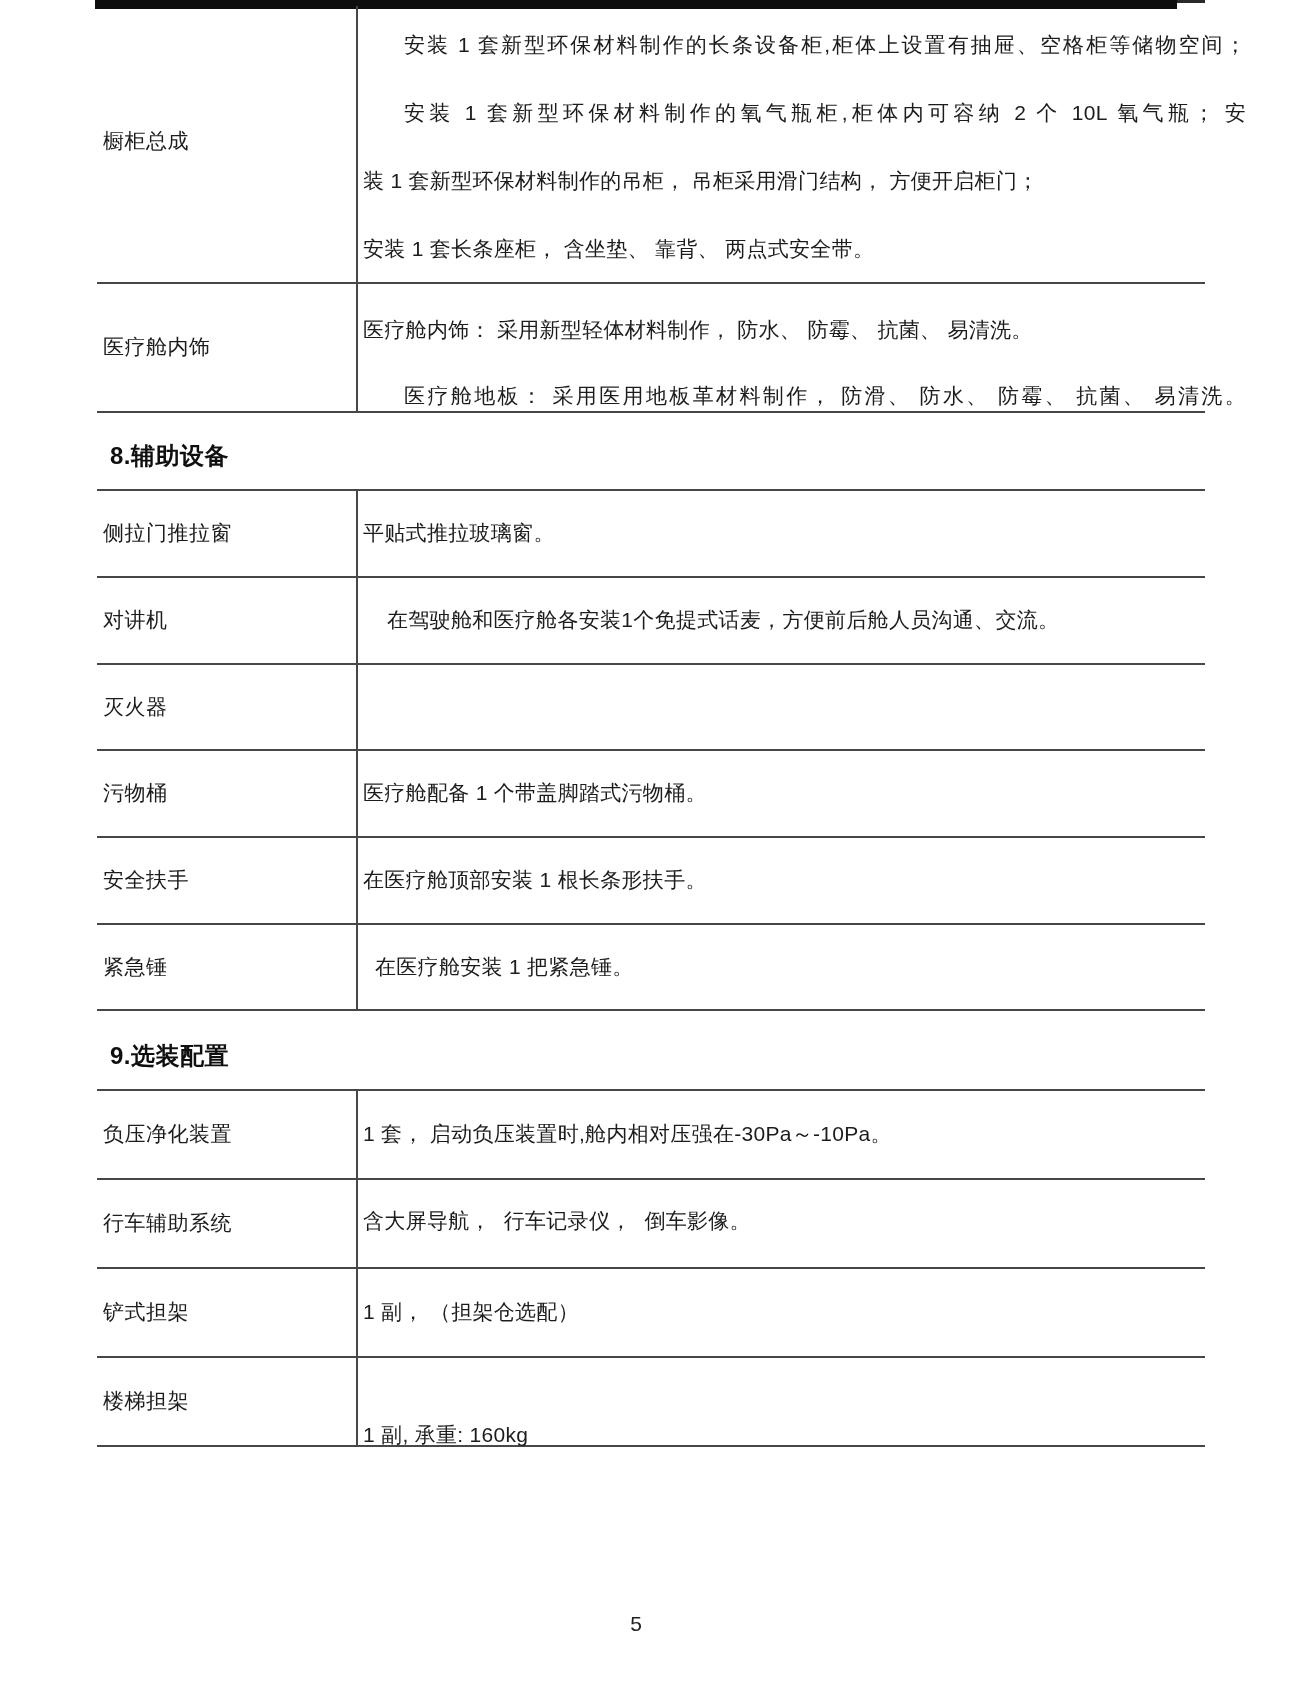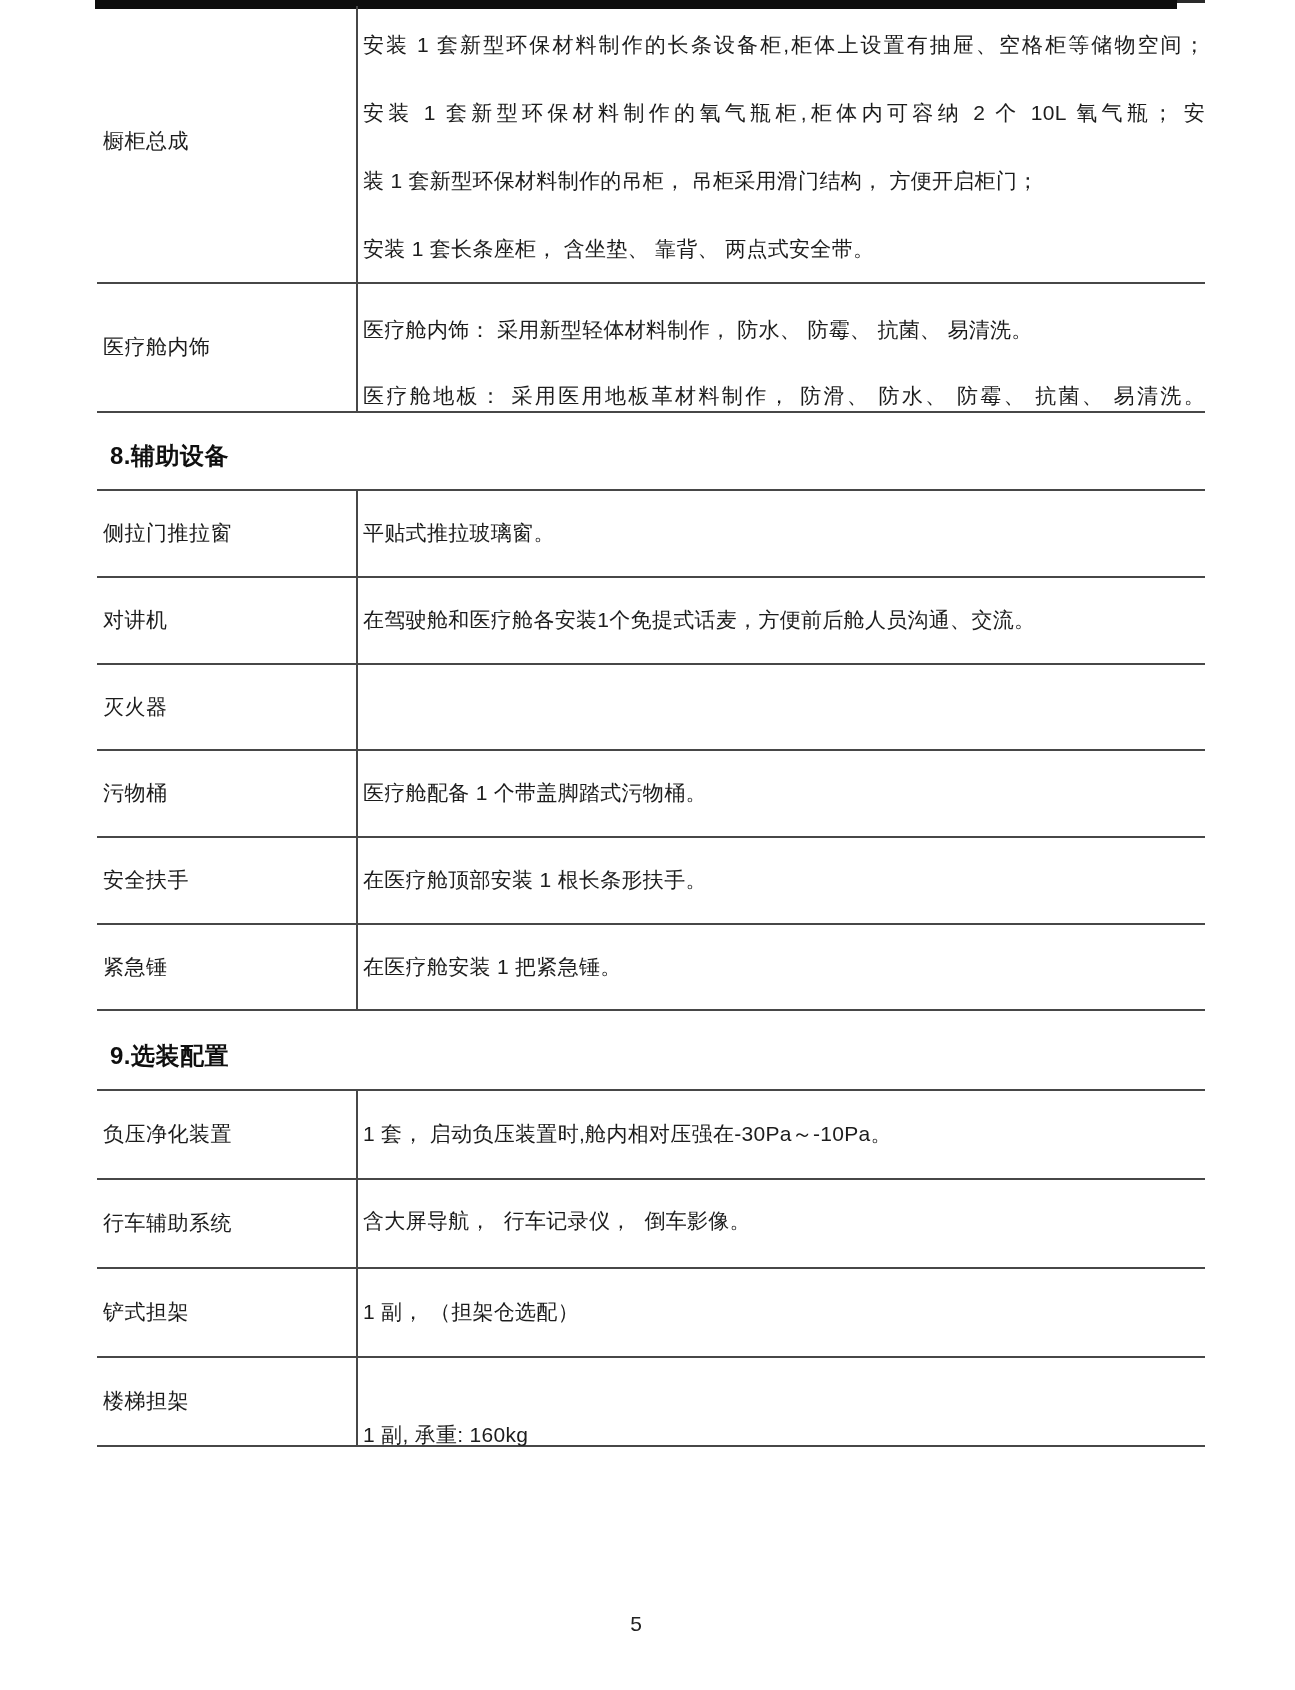--- a/index.html
+++ b/index.html
@@ -16,20 +16,21 @@
     position:absolute; left:103px; font-size:21px; line-height:28px;
     letter-spacing:0.5px; white-space:nowrap;
   }
   .val {
     position:absolute; left:363px; width:842px; font-size:21px; line-height:28px;
     letter-spacing:0.3px; white-space:nowrap;
   }
   .val.just {
     white-space:normal; text-align:justify; text-align-last:justify;
     text-justify:inter-ideograph;
+    margin-left:41px;
   }
   .heading {
     position:absolute; left:110px; font-size:24px; font-weight:bold; color:#0f0f0f;
     letter-spacing:0.5px; white-space:nowrap;
   }
   .pagenum {
     position:absolute; left:600px; top:1612px; width:72px; text-align:center;
     font-size:21px; color:#222;
   }
 </style>
@@ -63,32 +64,32 @@
   <div class="hline" style="top:663px;"></div>
   <div class="hline" style="top:749px;"></div>
   <div class="hline" style="top:836px;"></div>
   <div class="hline" style="top:923px;"></div>
   <div class="hline" style="top:1009px;"></div>
 
   <div class="lbl" style="top:519px;">侧拉门推拉窗</div>
   <div class="val" style="top:519px;">平贴式推拉玻璃窗。</div>
 
   <div class="lbl" style="top:606px;">对讲机</div>
-  <div class="val" style="top:606px;">在驾驶舱和医疗舱各安装1个免提式话麦，方便前后舱人员沟通、交流。</div>
+  <div class="val" style="top:606px;margin-left:24px;">在驾驶舱和医疗舱各安装1个免提式话麦，方便前后舱人员沟通、交流。</div>
 
   <div class="lbl" style="top:693px;">灭火器</div>
 
   <div class="lbl" style="top:779px;">污物桶</div>
   <div class="val" style="top:779px;">医疗舱配备 1 个带盖脚踏式污物桶。</div>
 
   <div class="lbl" style="top:866px;">安全扶手</div>
   <div class="val" style="top:866px;">在医疗舱顶部安装 1 根长条形扶手。</div>
 
   <div class="lbl" style="top:953px;">紧急锤</div>
-  <div class="val" style="top:953px;">在医疗舱安装 1 把紧急锤。</div>
+  <div class="val" style="top:953px;margin-left:12px;">在医疗舱安装 1 把紧急锤。</div>
 
   <div class="heading" style="top:1040px;">9.选装配置</div>
 
   <div class="vline" style="top:1089px; height:358px;"></div>
   <div class="hline" style="top:1089px;"></div>
   <div class="hline" style="top:1178px;"></div>
   <div class="hline" style="top:1267px;"></div>
   <div class="hline" style="top:1356px;"></div>
   <div class="hline" style="top:1445px;"></div>
 

